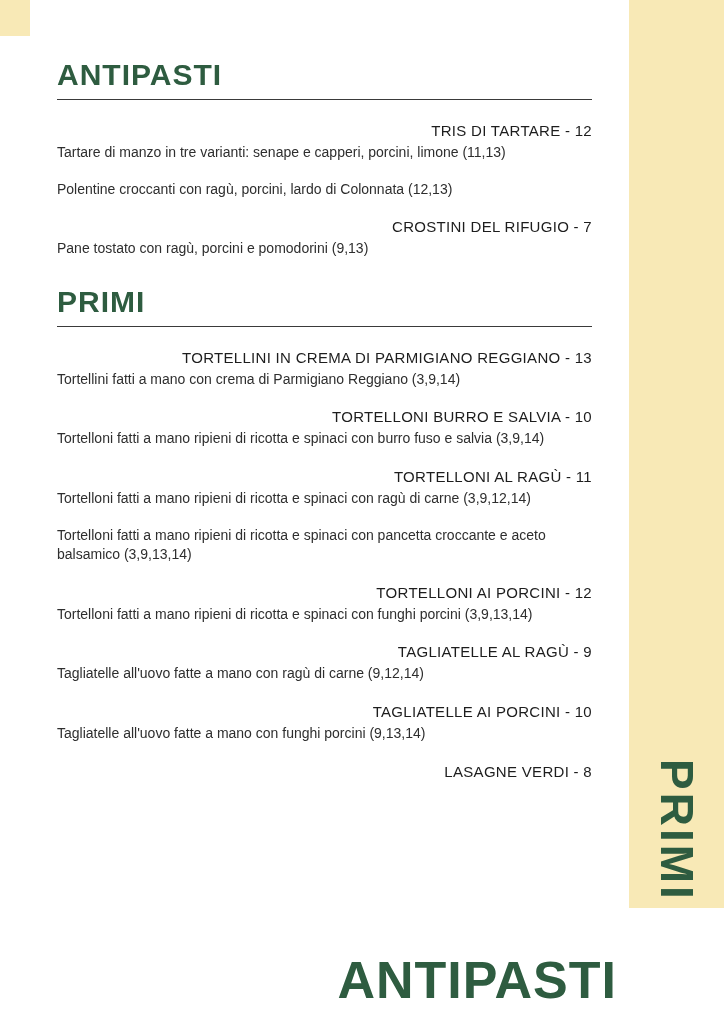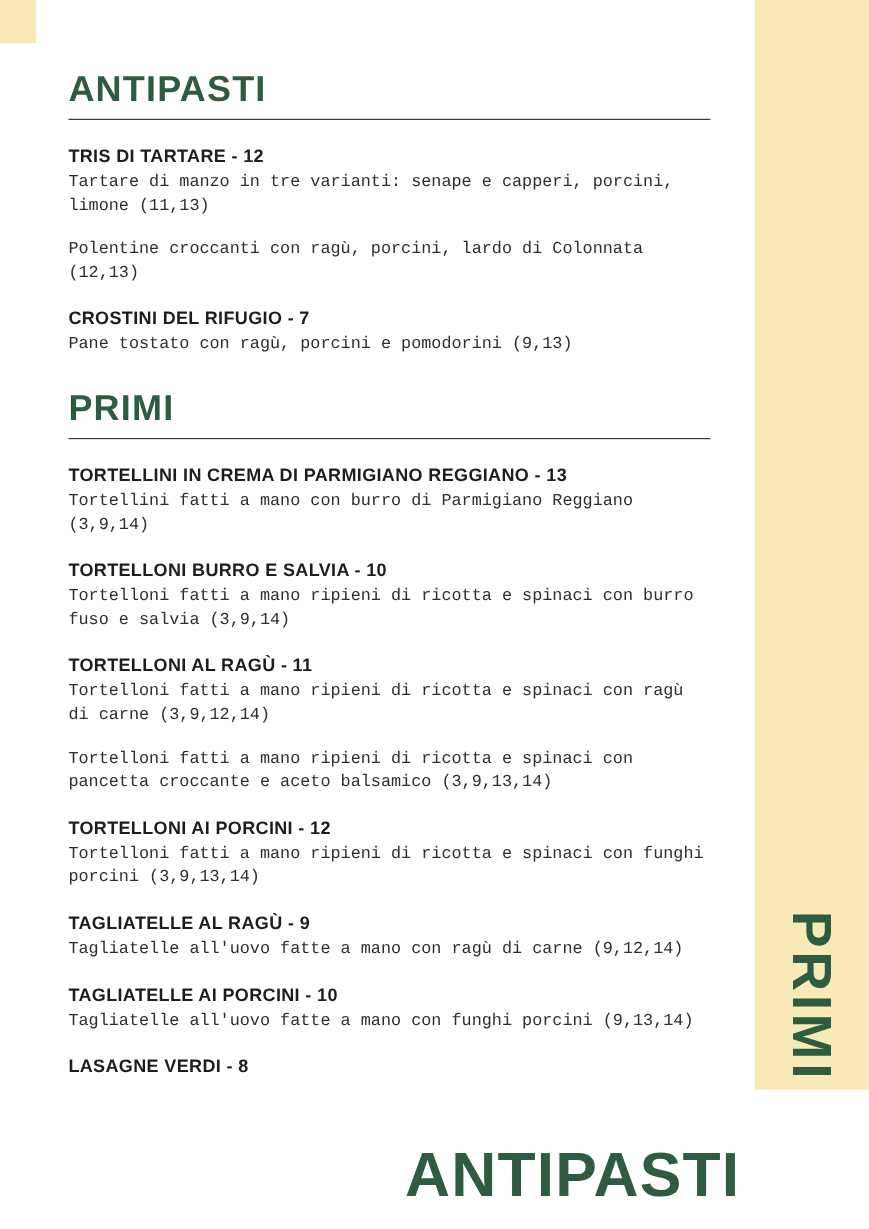--- a/index.html
+++ b/index.html
@@ -40,25 +40,25 @@
     font-size:30px;font-weight:700;color:var(--green);
     letter-spacing:1px;line-height:1.1;
   }
   .section-divider{
     border:none;border-top:1.5px solid var(--rule);
     margin:8px 0 20px 0;width:100%;
   }
   .section + .section{margin-top:26px;}
   .item{margin-bottom:17px;}
   .item-name{
-    font-size:15px;font-weight:700;color:var(--ink);
-    letter-spacing:.3px;line-height:1.4;
+    font-size:15px;font-weight:400;color:var(--ink);
+    letter-spacing:.3px;line-height:1.4;text-align:right;
   }
   .item-desc{
-    font-size:14px;color:var(--desc);line-height:1.4;margin-top:2px;font-family:Liberation Mono, monospace;
+    font-size:14px;color:var(--desc);line-height:1.4;margin-top:2px;
   }
   .footer-label{
     position:absolute;right:107px;bottom:18px;
     font-size:52px;font-weight:700;color:var(--green);
     letter-spacing:1px;line-height:1;
   }
 </style>
 </head>
 <body>
 
@@ -88,21 +88,21 @@
         <div class="item-desc">Pane tostato con ragù, porcini e pomodorini (9,13)</div>
       </div>
     </div>
 
     <div class="section">
       <h1 class="section-title">PRIMI</h1>
       <hr class="section-divider">
 
       <div class="item">
         <div class="item-name">TORTELLINI IN CREMA DI PARMIGIANO REGGIANO - 13</div>
-        <div class="item-desc">Tortellini fatti a mano con burro di Parmigiano Reggiano (3,9,14)</div>
+        <div class="item-desc">Tortellini fatti a mano con crema di Parmigiano Reggiano (3,9,14)</div>
       </div>
       <div class="item">
         <div class="item-name">TORTELLONI BURRO E SALVIA - 10</div>
         <div class="item-desc">Tortelloni fatti a mano ripieni di ricotta e spinaci con burro fuso e salvia (3,9,14)</div>
       </div>
       <div class="item">
         <div class="item-name">TORTELLONI AL RAGÙ - 11</div>
         <div class="item-desc">Tortelloni fatti a mano ripieni di ricotta e spinaci con ragù di carne (3,9,12,14)</div>
       </div>
       <div class="item">

